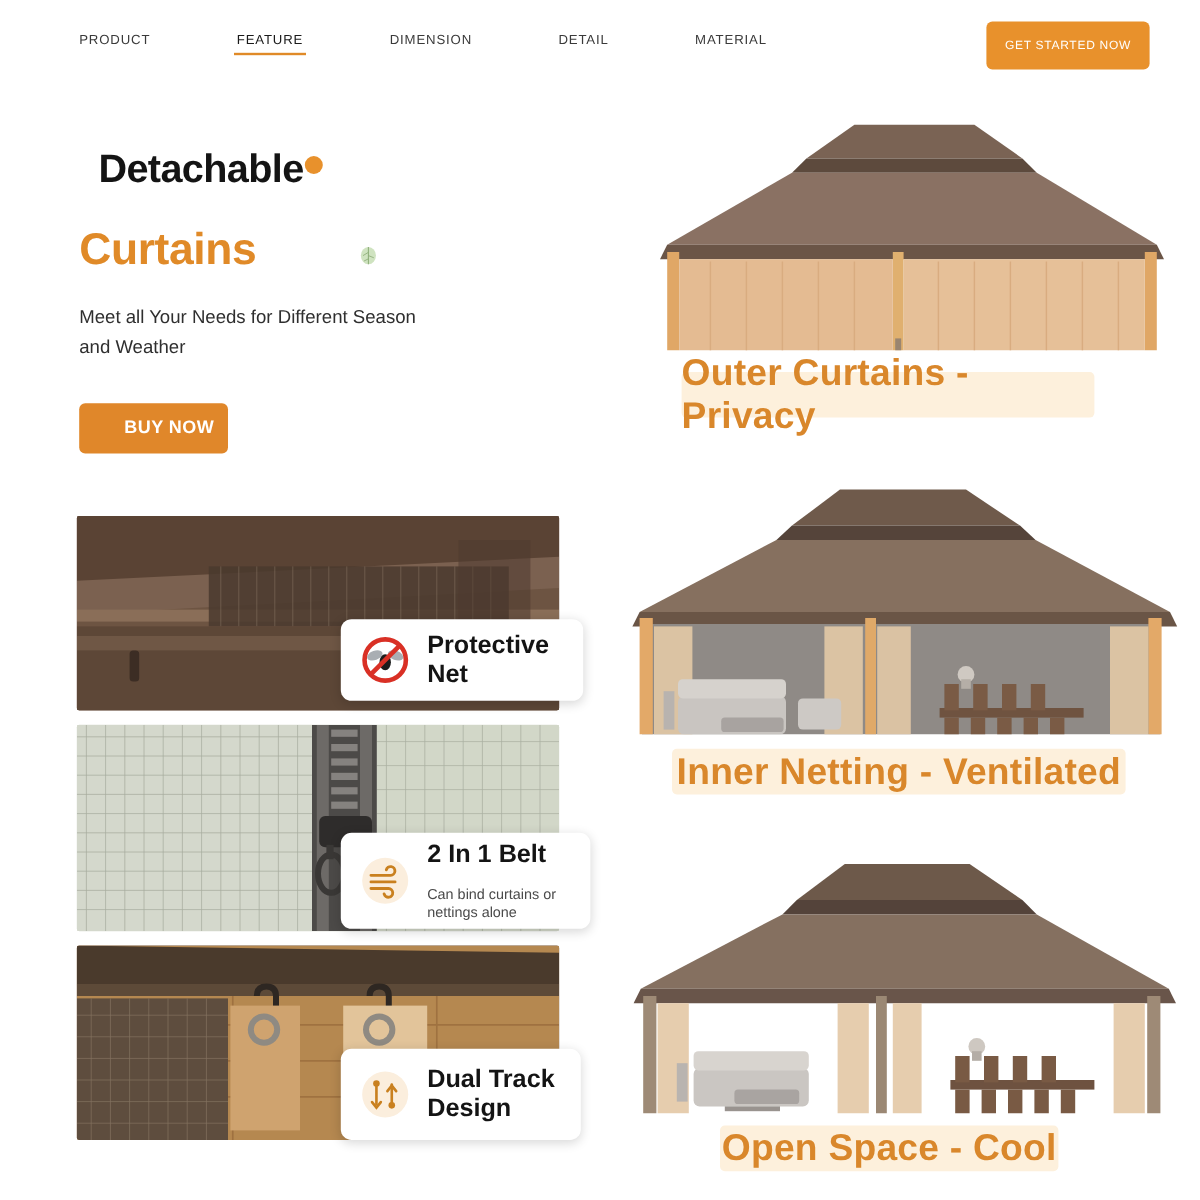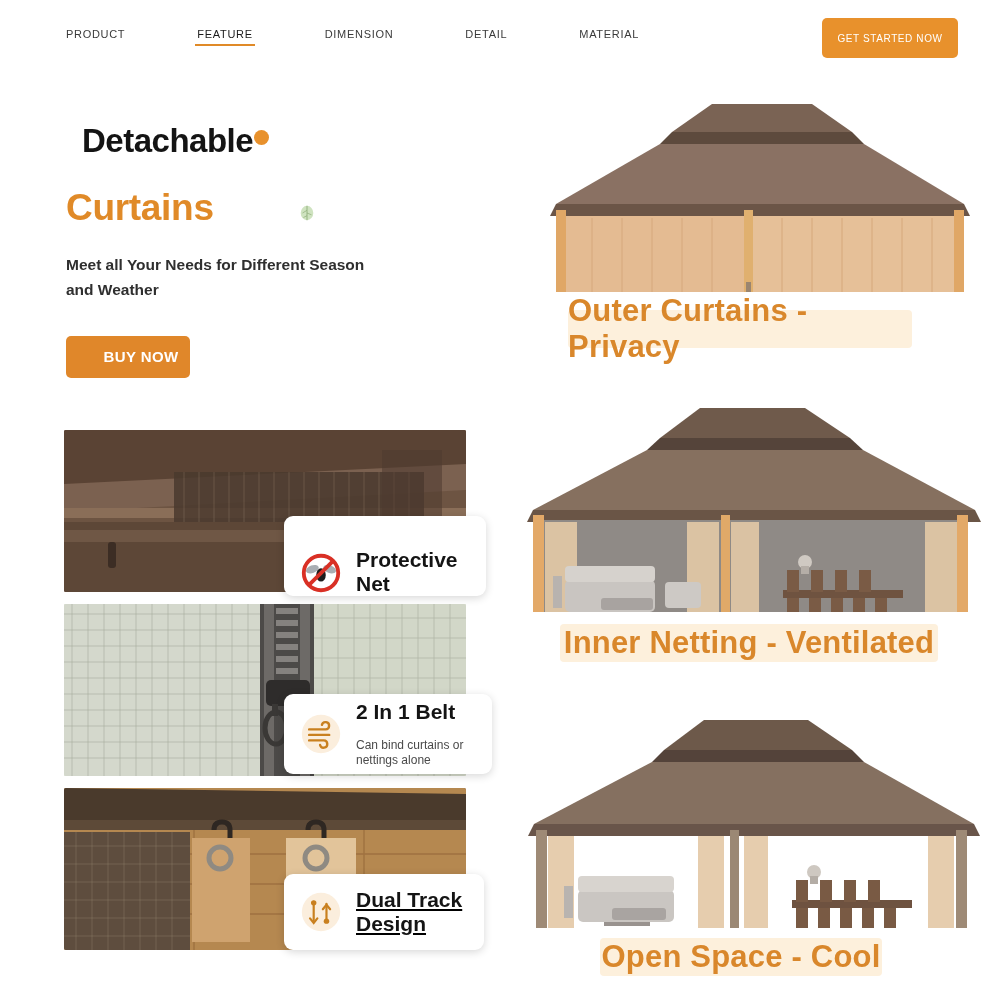--- a/index.html
+++ b/index.html
@@ -94,21 +94,20 @@
     position: absolute;
     left: 232px; top: 96px;
     width: 18px; height: 18px;
   }
   .hero p {
     margin: 26px 0 0 0;
     font-size: 15.5px;
     line-height: 1.55;
     color: #2f2f2f;
     max-width: 300px;
-    font-weight: bold;
   }
   .buy {
     margin-top: 34px;
     width: 124px; height: 42px;
     background: #e0872a;
     color: #ffffff;
     border: none;
     border-radius: 5px;
     font-size: 15px;
     font-weight: bold;
@@ -341,21 +340,21 @@
           <line x1="315" y1="42" x2="315" y2="92"></line>
         <line x1="330" y1="42" x2="330" y2="92"></line>
           <line x1="345" y1="42" x2="345" y2="92"></line>
       </g>
       <rect x="0" y="92" width="402" height="70" fill="#5d4737"></rect>
       <rect x="0" y="100" width="402" height="12" fill="#6f5745"></rect>
       <rect x="44" y="112" width="8" height="26" rx="3" fill="#3c2d24"></rect>
       <rect x="318" y="20" width="60" height="118" fill="#4e3b2f" opacity="0.55"></rect>
     </svg>
   </div>
-  <div class="badge" style="left:284px; top:516px; width:202px; height:80px;align-items:flex-end;">
+  <div class="badge" style="left:284px; top:516px; width:202px; height:68px;">
     <div class="b-icon">
       <svg viewBox="0 0 46 46" width="44" height="44">
         <circle cx="23" cy="23" r="18" fill="#ffffff" stroke="#d93025" stroke-width="4"></circle>
         <ellipse cx="23" cy="25" rx="5" ry="7" fill="#1c1c1c"></ellipse>
         <ellipse cx="14" cy="19" rx="7" ry="4" fill="#9aa0a6" opacity="0.85" transform="rotate(-20 14 19)"></ellipse>
         <ellipse cx="32" cy="19" rx="7" ry="4" fill="#9aa0a6" opacity="0.85" transform="rotate(20 32 19)"></ellipse>
         <line x1="10" y1="36" x2="36" y2="10" stroke="#d93025" stroke-width="4"></line>
       </svg>
     </div>
     <div class="b-text">
@@ -485,21 +484,21 @@
         <line x1="108" y1="44" x2="108" y2="162"></line>
         <line x1="0" y1="58" x2="126" y2="58"></line>
           <line x1="0" y1="76" x2="126" y2="76"></line>
         <line x1="0" y1="94" x2="126" y2="94"></line>
           <line x1="0" y1="112" x2="126" y2="112"></line>
         <line x1="0" y1="130" x2="126" y2="130"></line>
           <line x1="0" y1="148" x2="126" y2="148"></line>
       </g>
     </svg>
   </div>
-  <div class="badge" style="left:284px; top:874px; width:200px; height:76px;text-decoration:underline;">
+  <div class="badge" style="left:284px; top:874px; width:200px; height:76px;">
     <div class="b-icon">
       <svg viewBox="0 0 46 46" width="42" height="42">
         <circle cx="23" cy="23" r="21" fill="#fbeedd"></circle>
         <g stroke="#c9801f" stroke-width="2.4" stroke-linecap="round" fill="none">
           <line x1="15" y1="12" x2="15" y2="32"></line>
           <line x1="29" y1="14" x2="29" y2="34"></line>
           <path d="M11 30 l4 5 l4 -5"></path>
           <path d="M25 20 l4 -5 l4 5"></path>
         </g>
         <circle cx="15" cy="13" r="3" fill="#c9801f"></circle>

